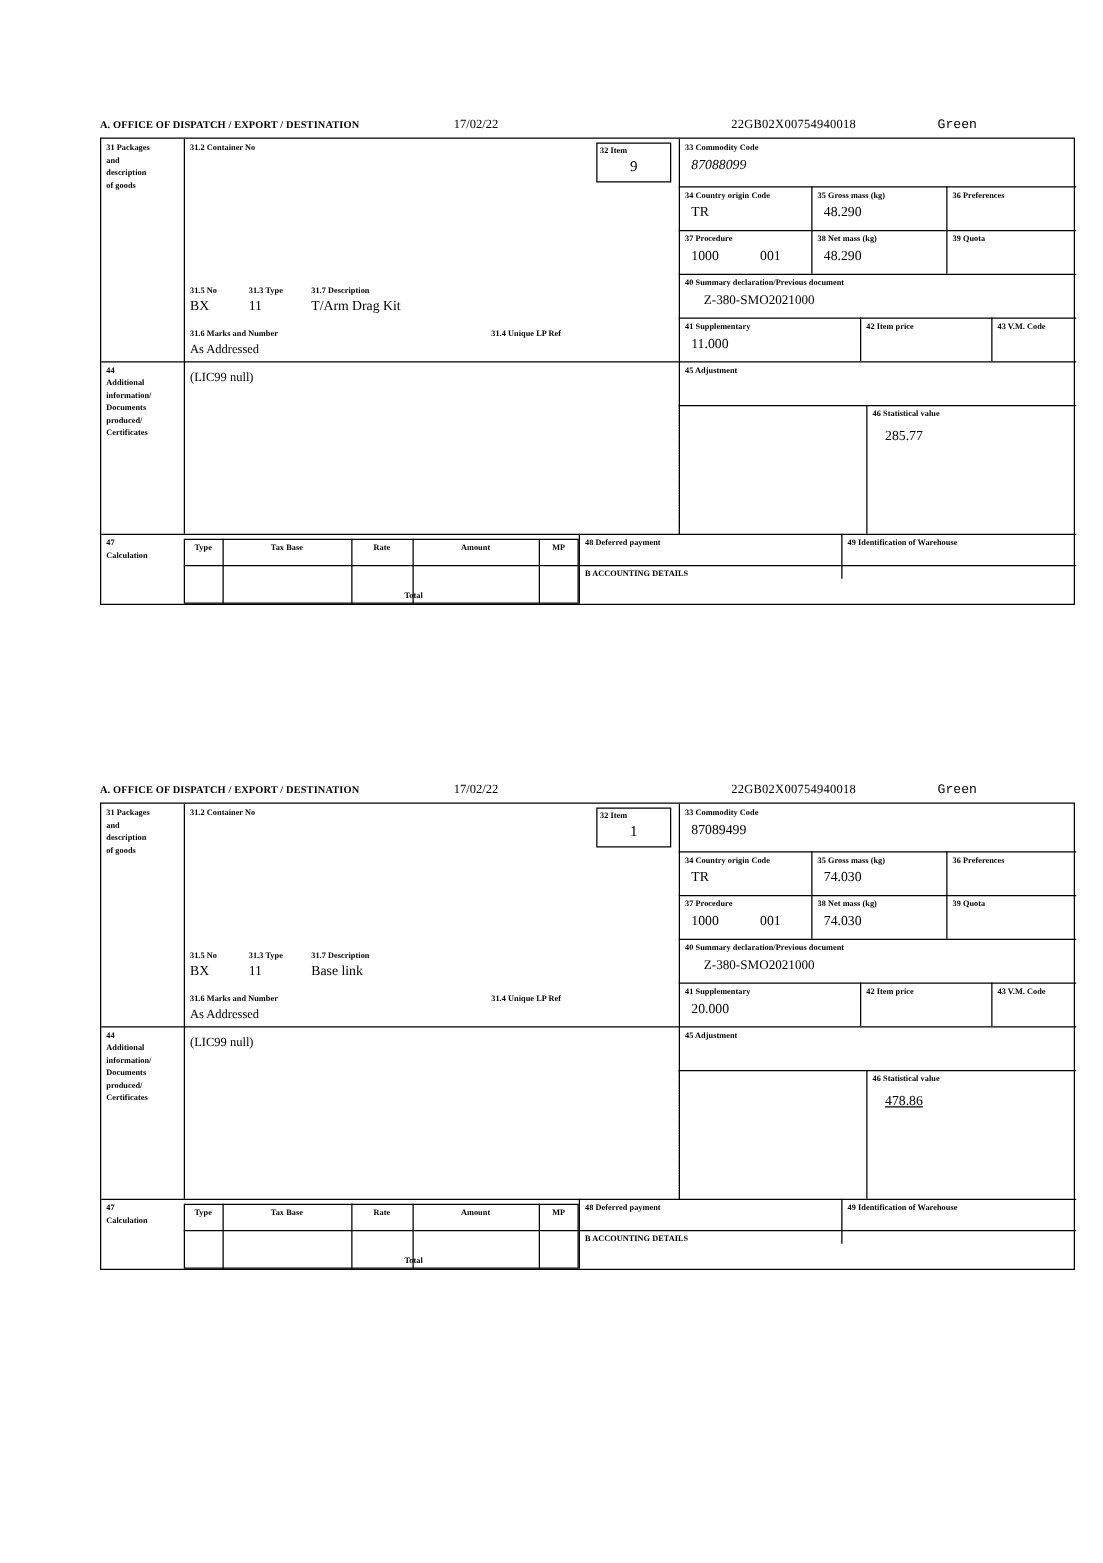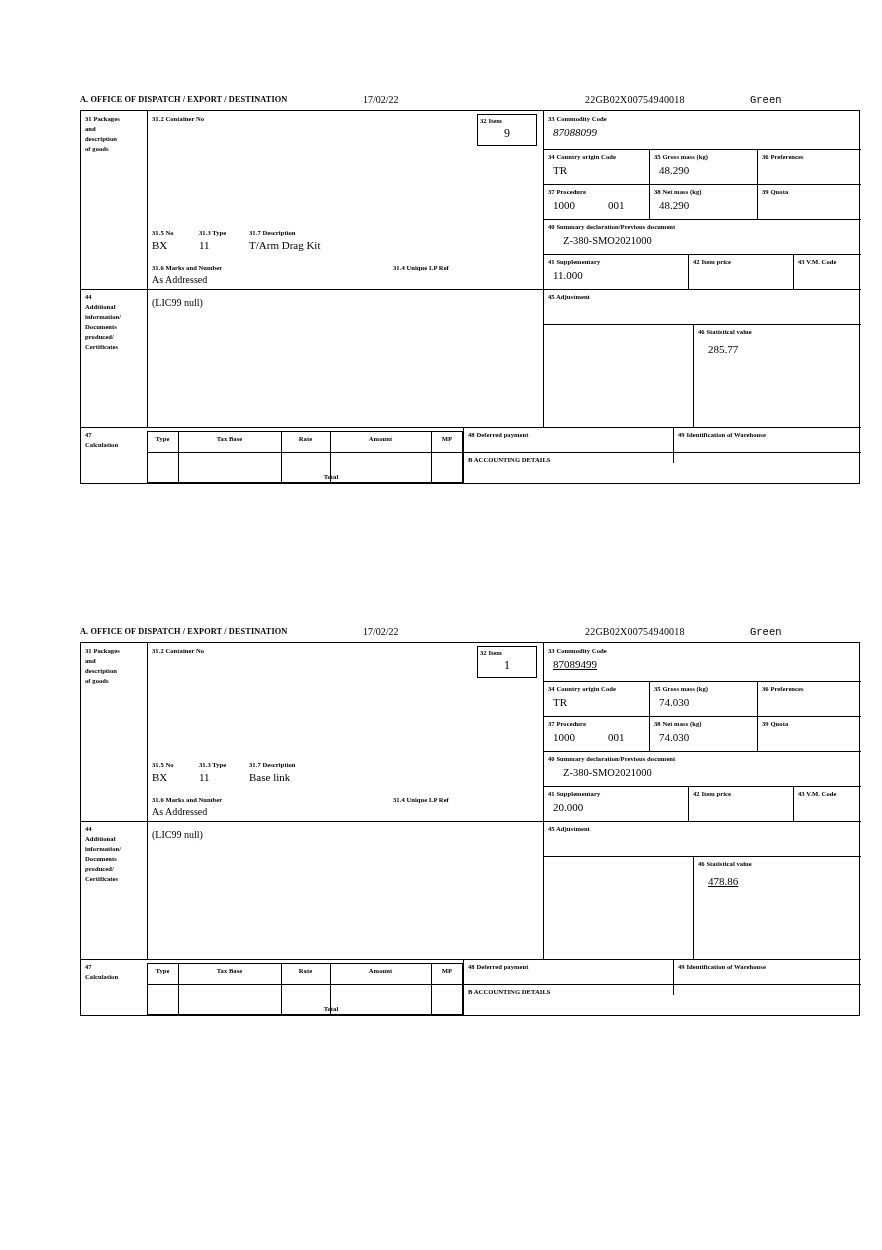--- a/index.html
+++ b/index.html
@@ -254,21 +254,21 @@
       <div class="lbl b" style="left:71px; top:4px;">31.2 Container No</div>
 
       <div class="itembox" style="left:396px; top:3px; width:60px; height:32px;">
         <div class="lbl b" style="left:2px; top:2px;">32 Item</div>
         <div class="val center" style="left:0px; top:11px; width:58px; font-size:12px;">1</div>
       </div>
 
       <div class="vline" style="left:462px; top:0px; height:316px;"></div>
 
       <div class="lbl b" style="left:467px; top:4px;">33 Commodity Code</div>
-      <div class="val" style="left:472px; top:15px;text-decoration:underline;">87089499</div>
+      <div class="val" style="left:472px; top:15px;">87089499</div>
       <div class="hline" style="left:462px; top:38px; width:318px;"></div>
 
       <div class="lbl b" style="left:467px; top:42px;">34 Country origin Code</div>
       <div class="val" style="left:472px; top:53px;">TR</div>
       <div class="vline" style="left:568px; top:38px; height:35px;"></div>
       <div class="lbl b" style="left:573px; top:42px;">35 Gross mass (kg)</div>
       <div class="val" style="left:578px; top:53px;">74.030</div>
       <div class="vline" style="left:676px; top:38px; height:35px;"></div>
       <div class="lbl b" style="left:681px; top:42px;">36 Preferences</div>
       <div class="val" style="left:686px; top:53px;"></div>

